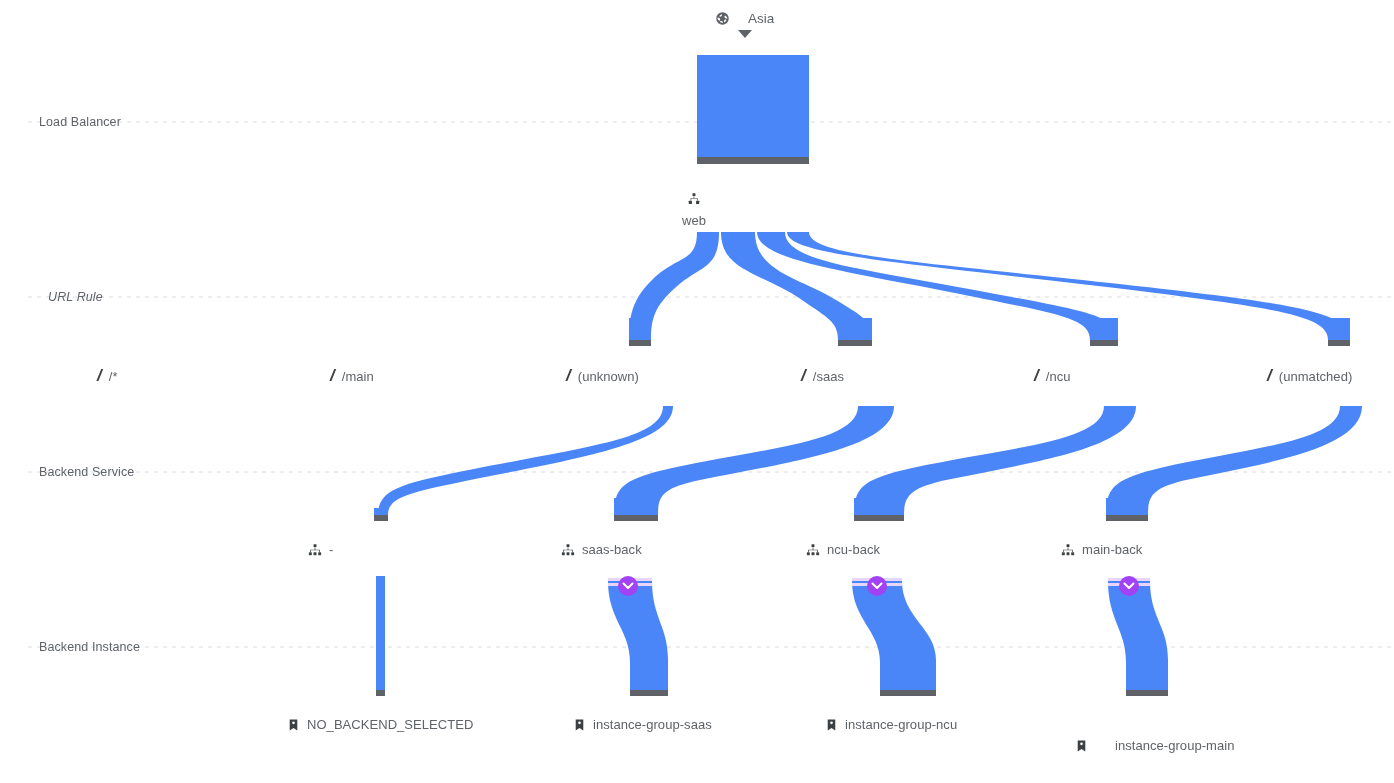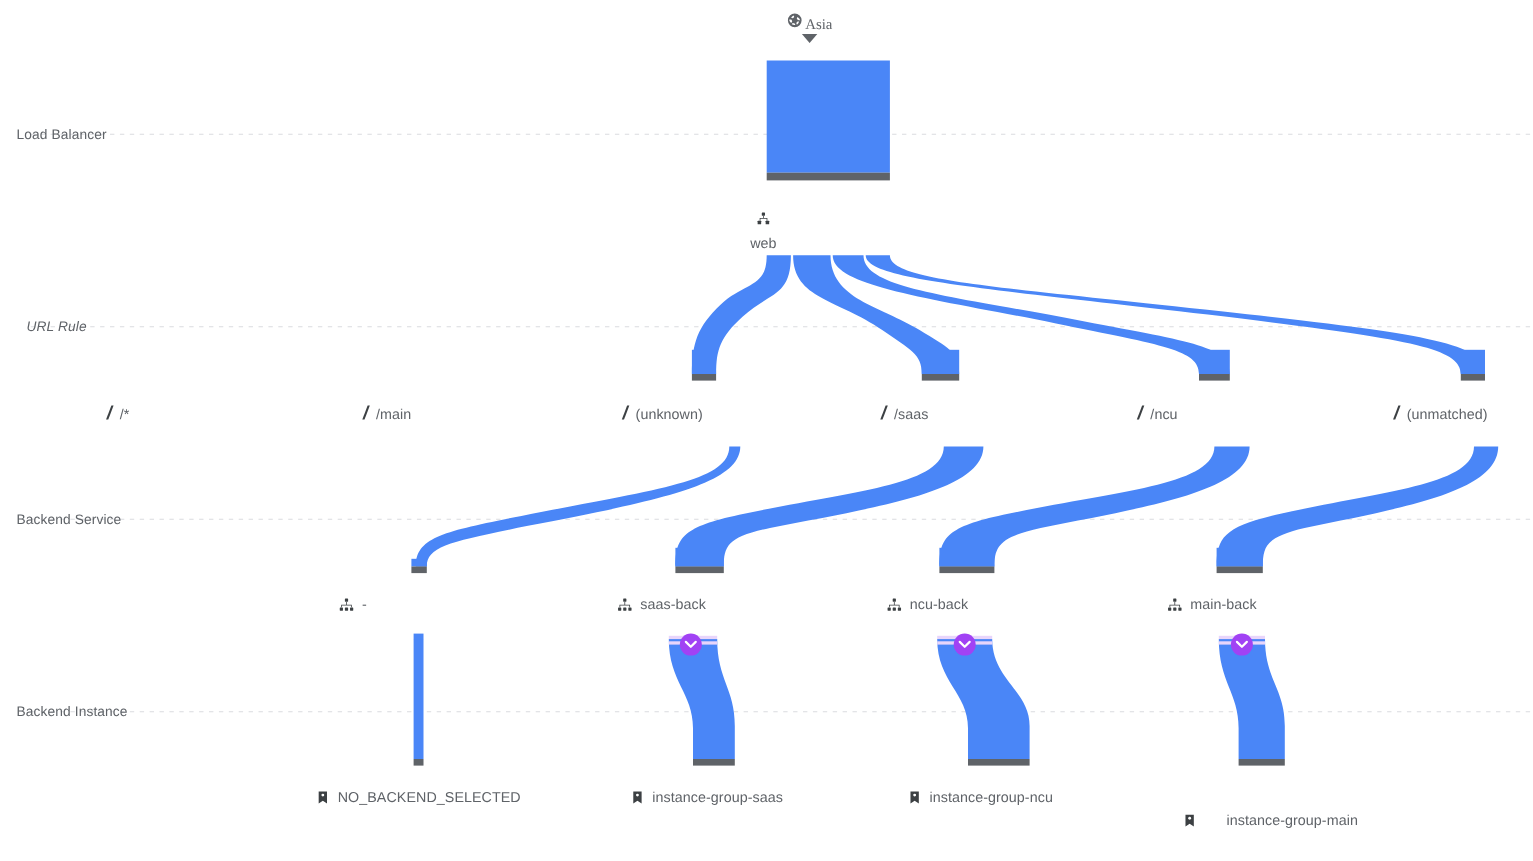--- a/index.html
+++ b/index.html
@@ -21,20 +21,21 @@
     left: 0; top: 0;
     width: 1394px;
     height: 783px;
   }
   .row-label {
     position: absolute;
     font-size: 12.5px;
     color: #5f6368;
     white-space: nowrap;
     letter-spacing: 0.1px;
+    margin-left: 24px;
   }
   .node-label {
     position: absolute;
     font-size: 13px;
     color: #5f6368;
     white-space: nowrap;
     display: flex;
     align-items: center;
     gap: 7px;
     letter-spacing: 0.05px;
@@ -49,23 +50,22 @@
     position: absolute;
     display: flex;
     flex-direction: column;
     align-items: center;
     font-size: 13.5px;
     color: #5f6368;
     cursor: pointer;
   }
   .region-chip .inner {
     display: flex;
-    align-items: flex-end;
-    gap: 2px;
-    font-family: Liberation Serif, serif;
+    align-items: flex-start;
+    gap: 18px;
   }
   .region-chip .caret {
     margin-top: 1px;
     width: 0; height: 0;
     border-left: 7px solid transparent;
     border-right: 7px solid transparent;
     border-top: 8px solid #5f6368;
   }
   .slash-icon {
     font-weight: 700;

